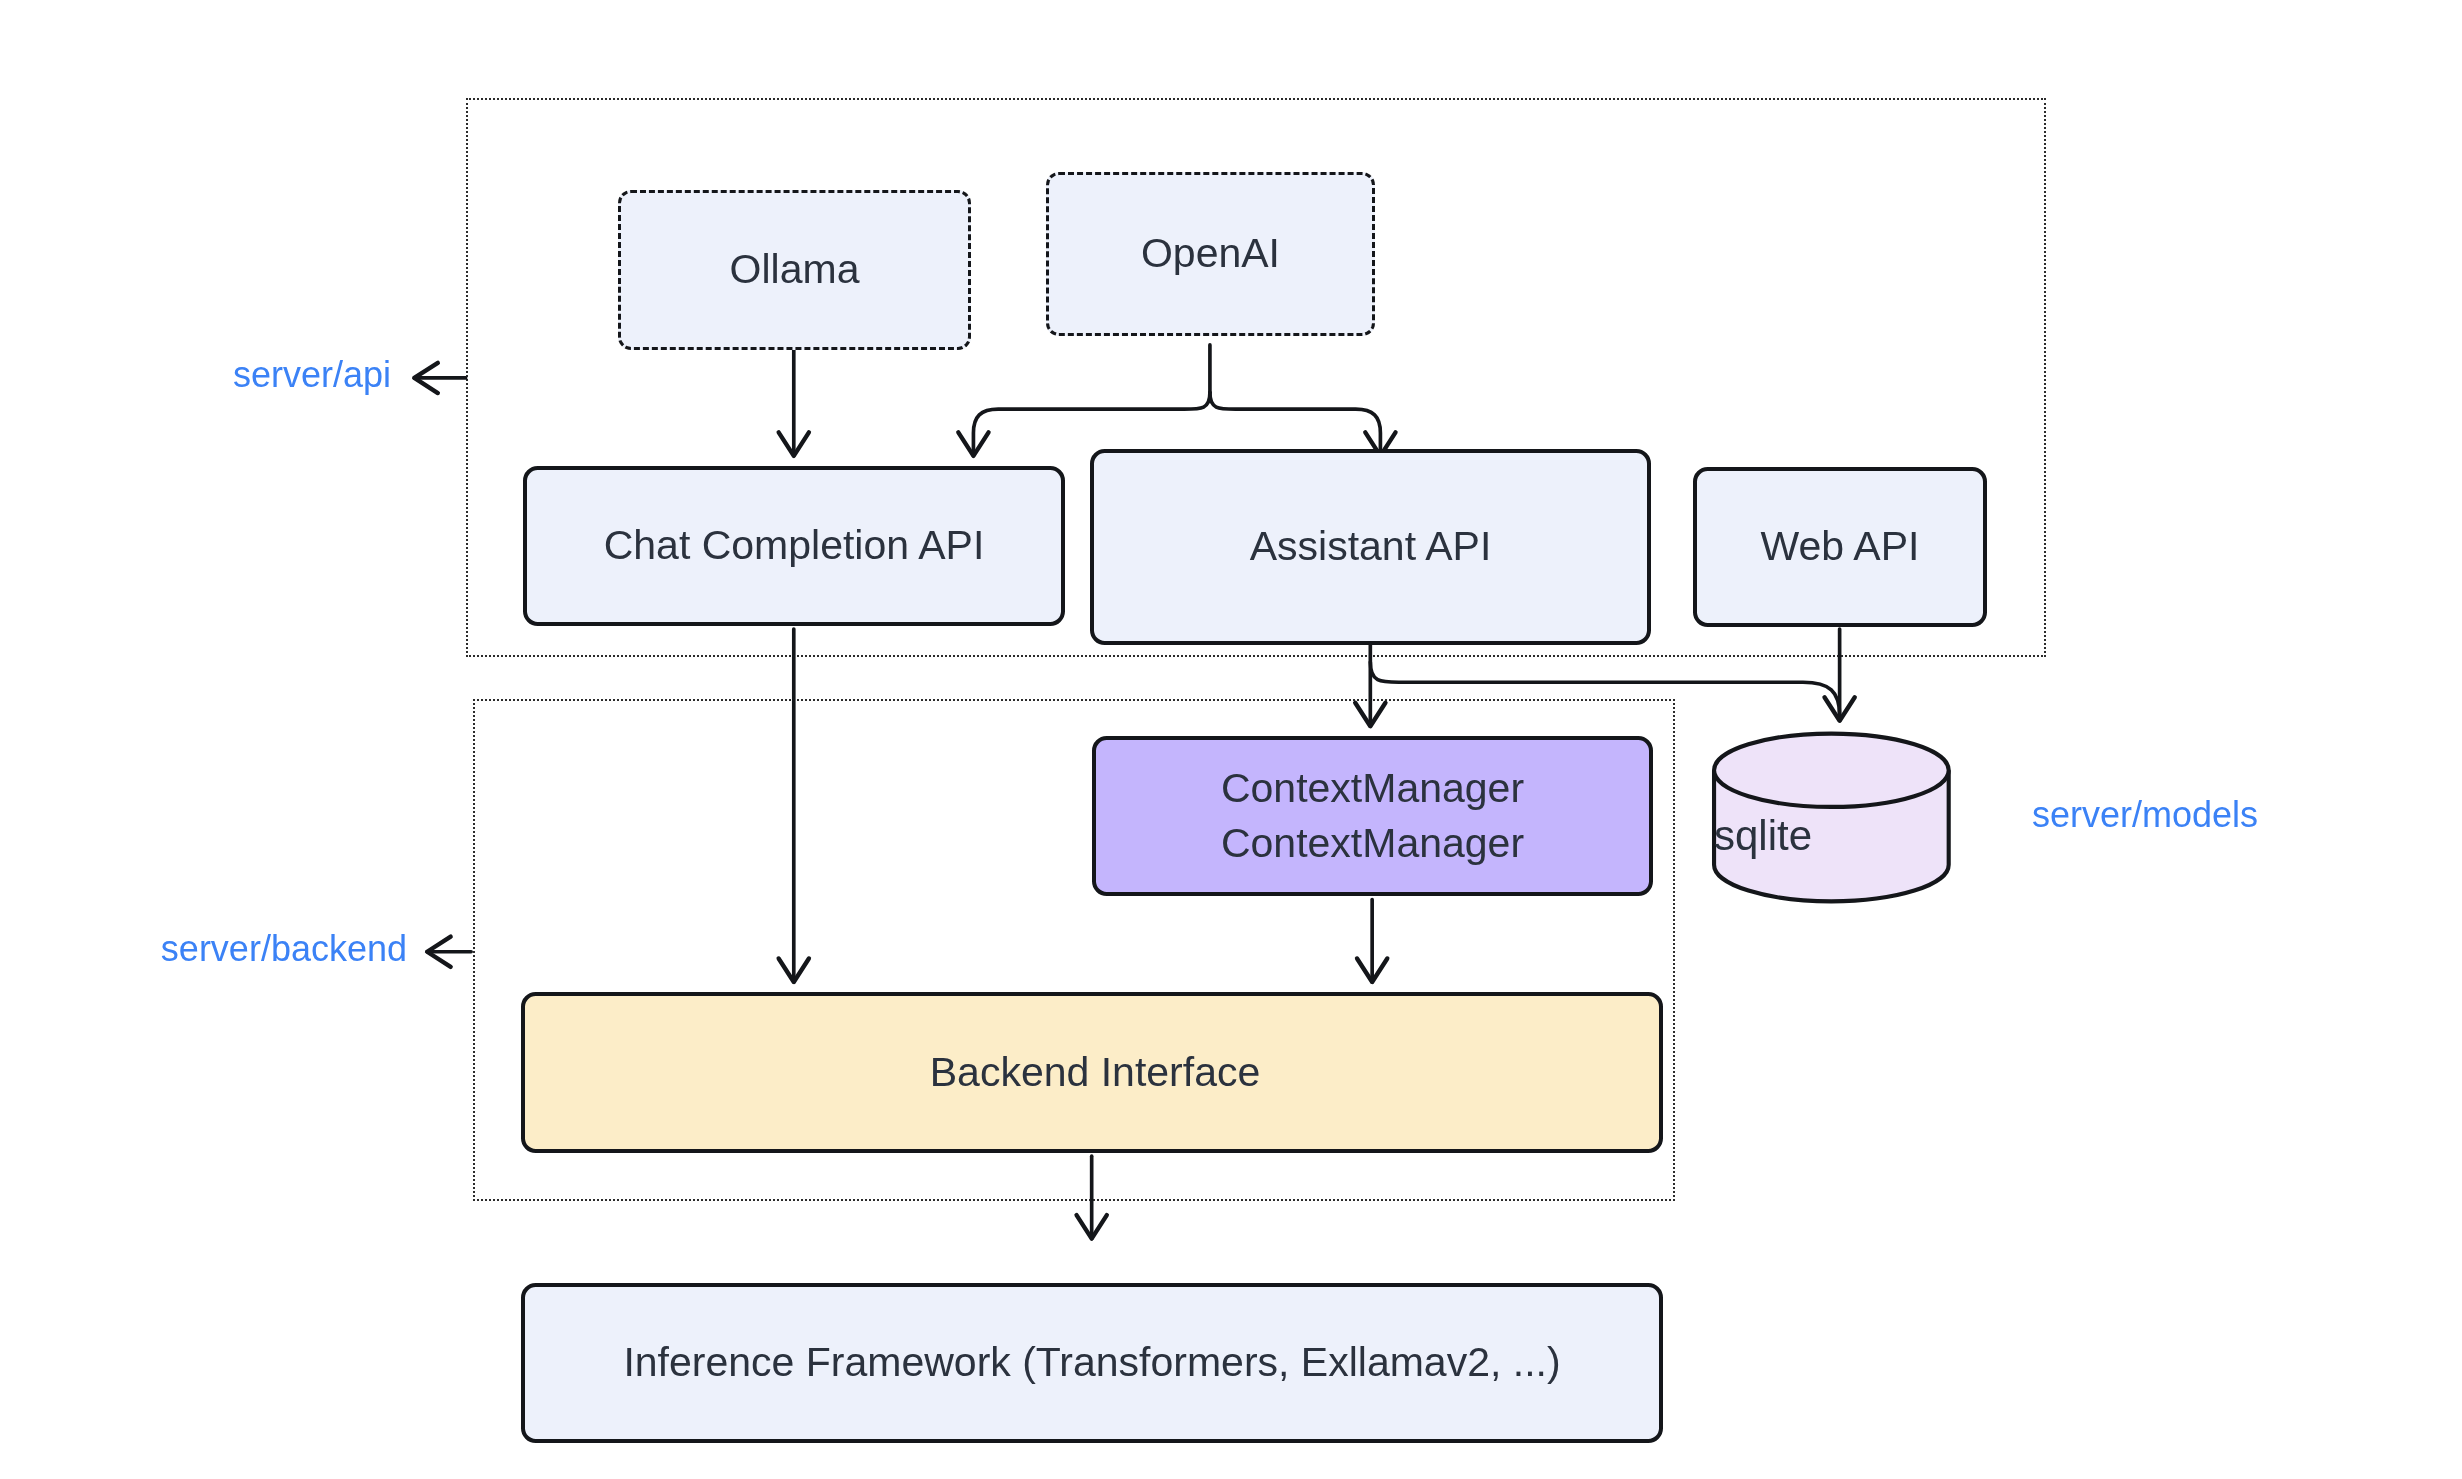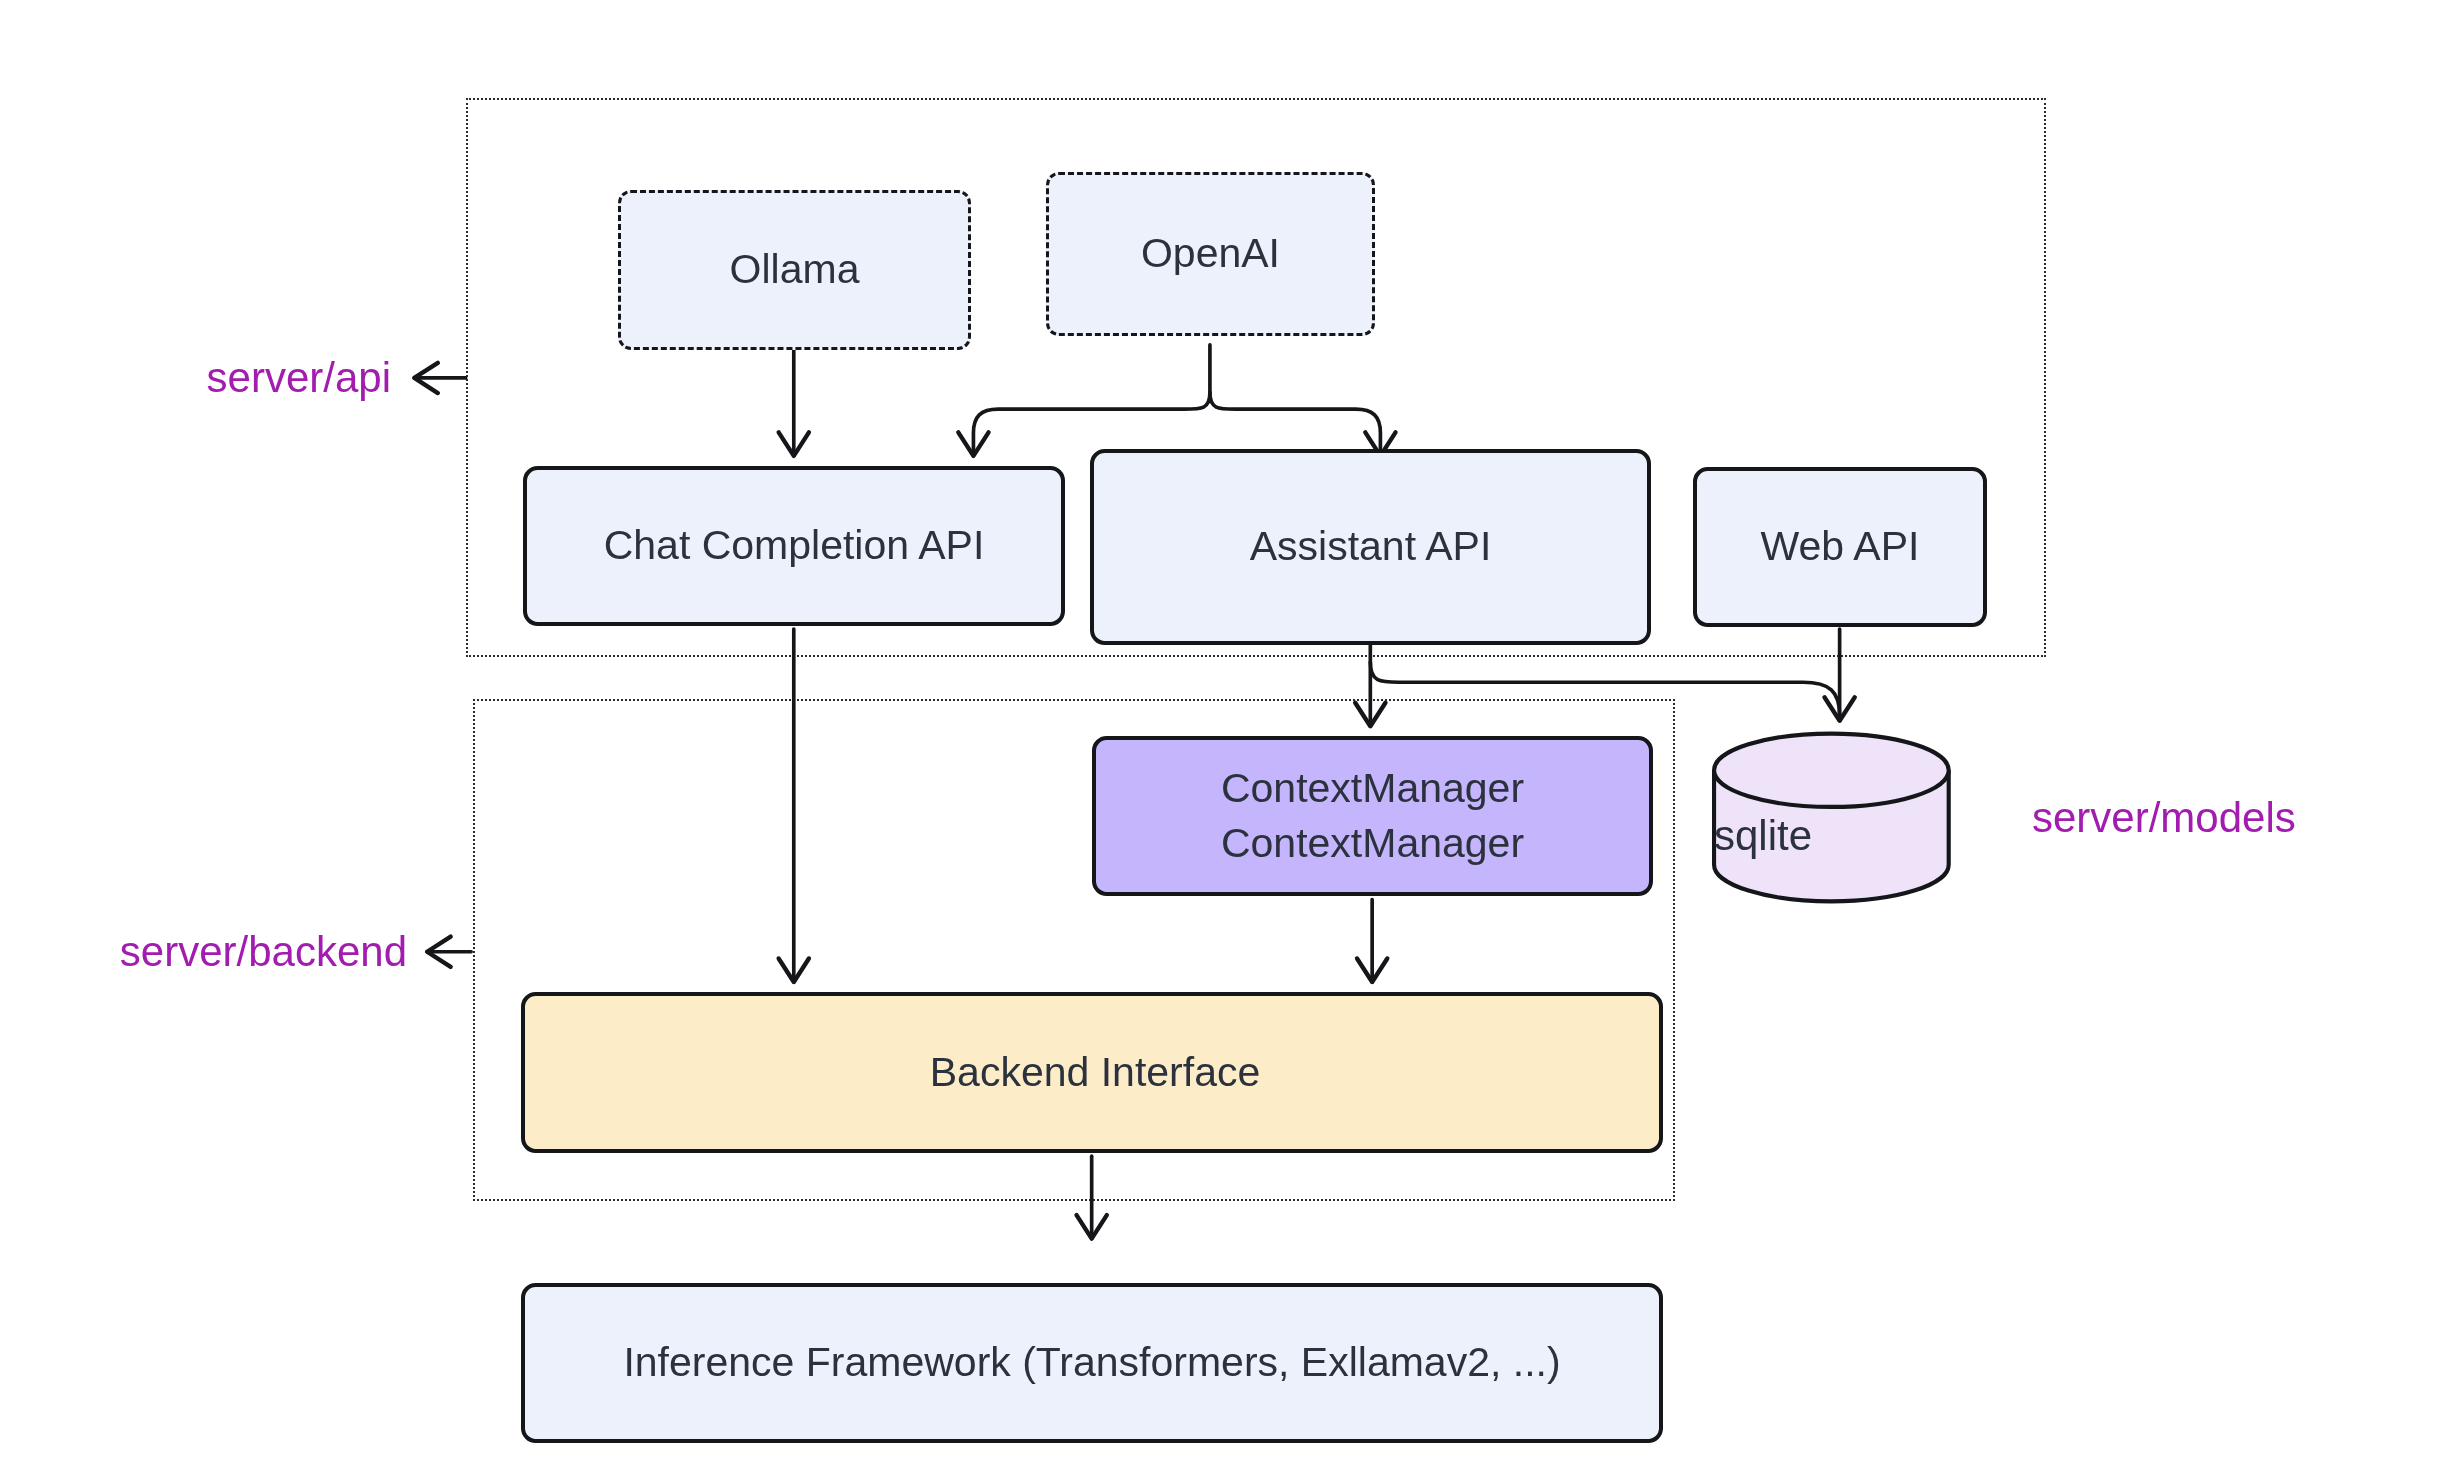--- a/index.html
+++ b/index.html
@@ -33,21 +33,21 @@
   .node-ollama{left:618px;top:172px;width:353px;height:160px;margin-top:18px;}
   .node-openai{left:1046px;top:172px;width:329px;height:164px;}
   .node-chat{left:523px;top:466px;width:542px;height:160px;}
   .node-assistant{left:1090px;top:449px;width:561px;height:196px;}
   .node-web{left:1693px;top:467px;width:294px;height:160px;}
   .node-context{left:1092px;top:736px;width:561px;height:160px;background:#c4b5fd;}
   .node-backend{left:521px;top:992px;width:1142px;height:161px;background:#fcedc8;padding-left:6px;}
   .node-inference{left:521px;top:1249px;width:1142px;height:160px;margin-top:34px;}
   .side-label{
     position:absolute;
-    font-size:42px;color:#a21caf;white-space:nowrap;
+    font-size:36px;color:#3b82f6;white-space:nowrap;
   }
   .label-api{right:2071px;top:354px;}
   .label-backend{right:2055px;top:928px;}
   .label-models{left:2032px;top:794px;}
   .sqlite-label{
     position:absolute;left:1714px;top:812px;width:235px;
     text-align:left;font-size:42px;color:#2b323e;
   }
   svg.wires{position:absolute;left:0;top:0;pointer-events:none;}
   .wire{stroke:#14161a;stroke-width:4;fill:none;stroke-linecap:round;}

